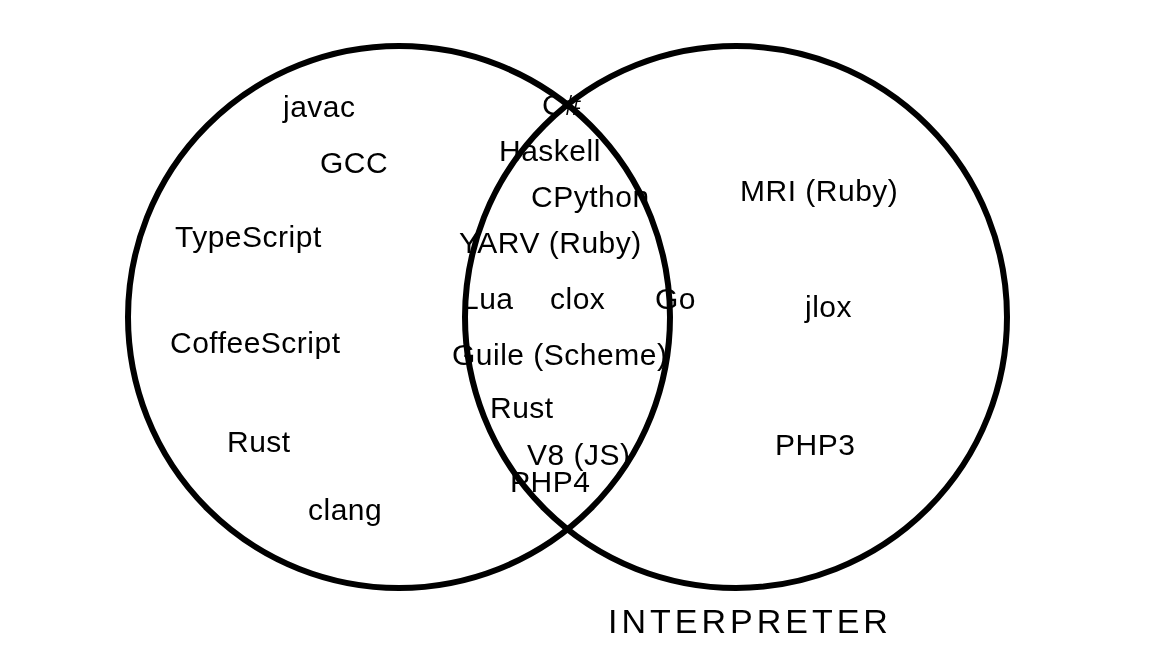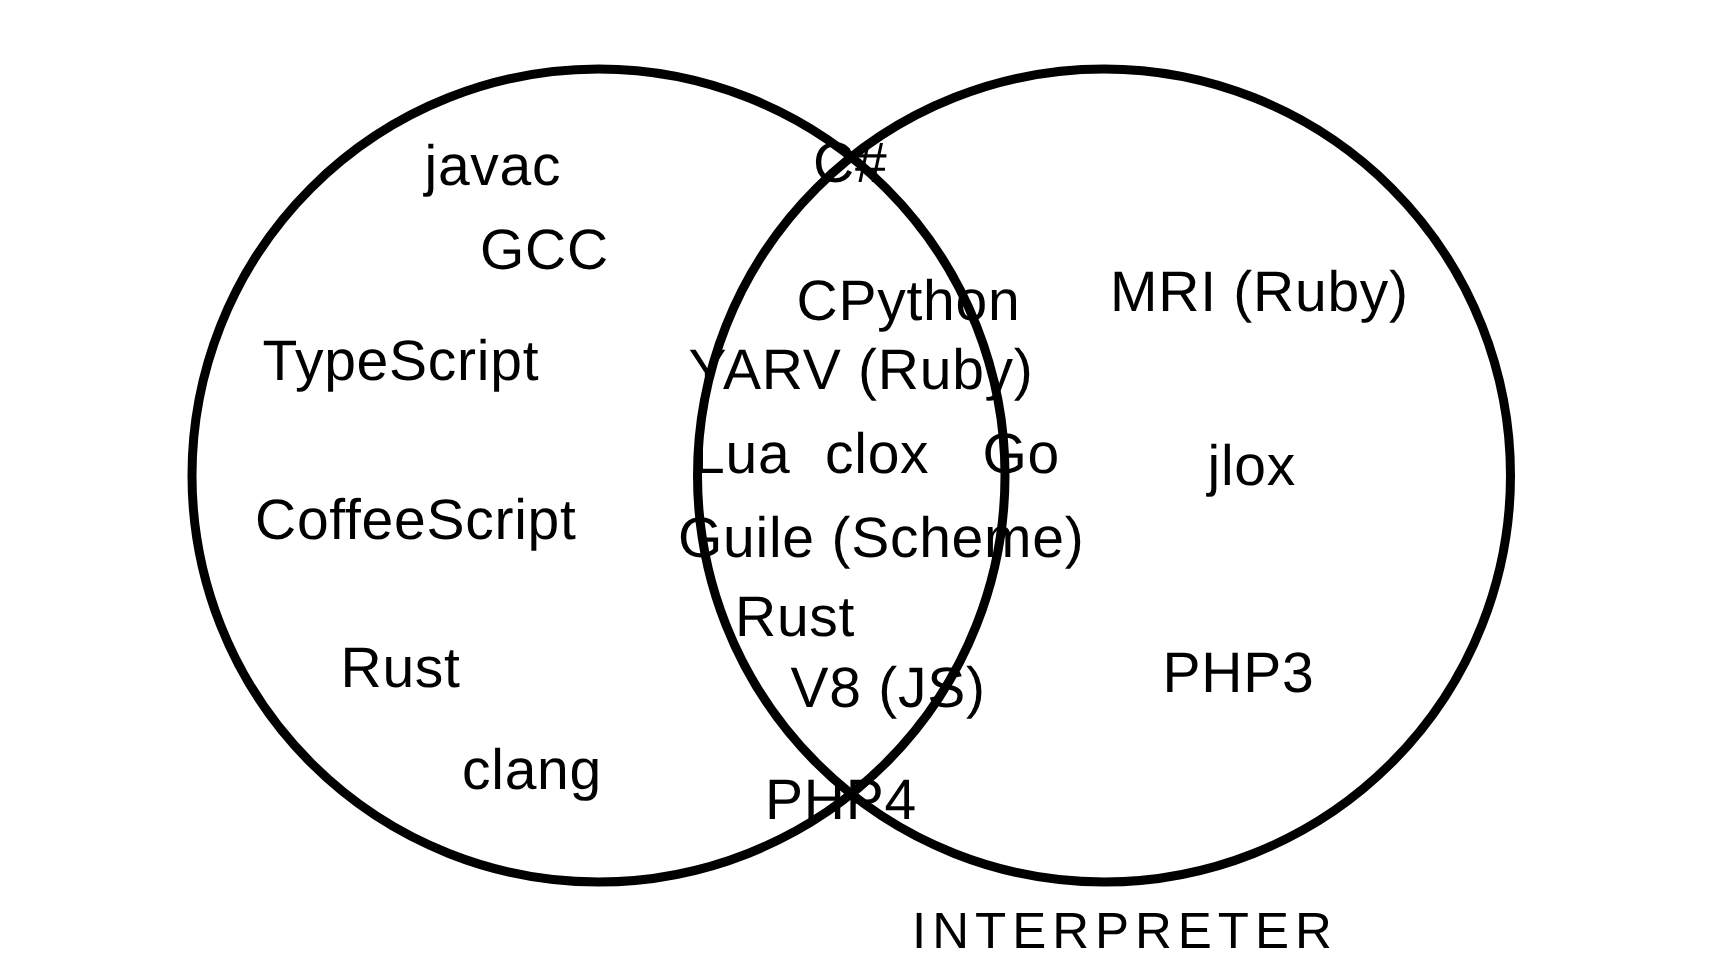--- a/index.html
+++ b/index.html
@@ -30,21 +30,21 @@
     height: 548px;
   }
   .circle-right {
     left: 462px;
     top: 43px;
     width: 548px;
     height: 548px;
   }
   .label {
     position: absolute;
-    font-size: 38px;
+    font-size: 30px;
     line-height: 1;
     white-space: nowrap;
     letter-spacing: 0.5px;
   }
   .axis-label {
     position: absolute;
     font-size: 34px;
     letter-spacing: 4px;
     font-family: "Comic Sans MS", "Segoe Script", cursive, sans-serif;
   }
@@ -58,29 +58,30 @@
   <div class="circle circle-right"></div>
 
   <div class="label" style="left:283px; top:92px;">javac</div>
   <div class="label" style="left:320px; top:148px;">GCC</div>
   <div class="label" style="left:170px; top:328px;">CoffeeScript</div>
   <div class="label" style="left:175px; top:222px;">TypeScript</div>
   <div class="label" style="left:227px; top:427px;">Rust</div>
   <div class="label" style="left:308px; top:495px;">clang</div>
 
   <div class="label" style="left:542px; top:90px;">C#</div>
+  <div class="label" style="left:499px; top:136px;">Haskell</div>
   <div class="label" style="left:531px; top:182px;">CPython</div>
   <div class="label" style="left:459px; top:228px;">YARV (Ruby)</div>
   <div class="label" style="left:462px; top:284px;">Lua</div>
   <div class="label" style="left:550px; top:284px;">clox</div>
   <div class="label" style="left:645px; top:284px;margin-left:10px;">Go</div>
   <div class="label" style="left:452px; top:340px;">Guile (Scheme)</div>
   <div class="label" style="left:490px; top:393px;">Rust</div>
   <div class="label" style="left:527px; top:440px;">V8 (JS)</div>
-  <div class="label" style="left:510px; top:515px;">PHP4</div>
+  <div class="label" style="left:510px; top:467px;">PHP4</div>
 
   <div class="label" style="left:740px; top:176px;">MRI (Ruby)</div>
   <div class="label" style="left:805px; top:292px;">jlox</div>
   <div class="label" style="left:775px; top:430px;">PHP3</div>
 
   <div class="axis-label" style="left:608px; top:602px;">INTERPRETER</div>
 
 </div>
 
 </body></html>

